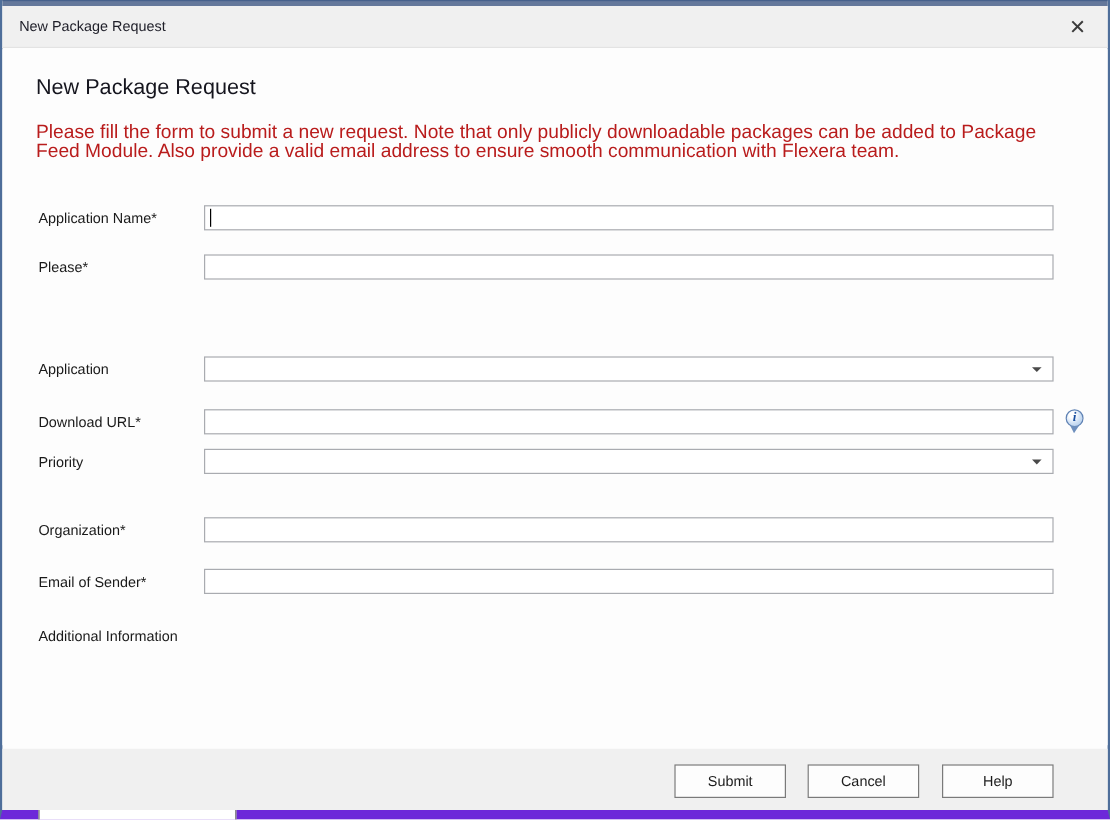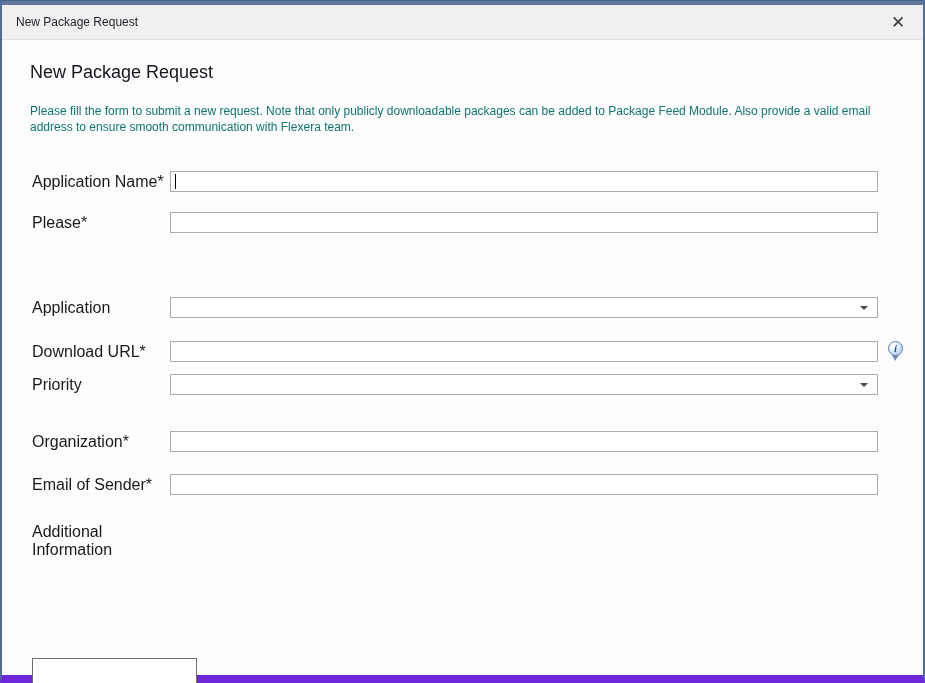--- a/index.html
+++ b/index.html
@@ -45,31 +45,31 @@
 
   
   .content { position: absolute; top: 41px; left: 0; right: 0; bottom: 54px; background: #fdfdfd; }
 
   .page-title {
     position: absolute; left: 28px; top: 21px;
     font-size: 18px; font-weight: 400; color: #15151e;
   }
   .page-desc {
     position: absolute; left: 28px; top: 62px; width: 870px;
-    font-size: 12px; line-height: 16px; color: #0f766e;
+    font-size: 16px; line-height: 16px; color: #b91c1c;
   }
 
   .form { position: absolute; left: 0; top: 0; right: 0; bottom: 0; }
   .row {
     position: absolute; left: 30px; width: 846px;
     display: flex; align-items: center;
   }
   .row .lbl {
     width: 138px; flex: 0 0 138px;
-    font-size: 16px; color: #1a1a1a;
+    font-size: 12px; color: #1a1a1a;
   }
   .row.row-top { align-items: flex-start; }
   .row.row-top .lbl { padding-top: 3px; }
 
   .tbox {
     flex: 1; height: 21px;
     border: 1px solid #a9abb0;
     background: #ffffff;
     font-family: "Liberation Sans", sans-serif;
     font-size: 12px; color: #1a1a1a;
@@ -210,13 +210,18 @@
       </div>
 
       <div class="row row-top" style="top:479px;flex-direction:column;">
         <span class="lbl">Additional Information</span>
         <textarea class="tarea" style=""></textarea>
       </div>
 
     </div>
   </div>
 
+  <div class="footer">
+    <button class="btn btn-submit">Submit</button>
+    <button class="btn btn-cancel">Cancel</button>
+    <button class="btn btn-help">Help</button>
+  </div>
 </div>
 
 </body></html>

